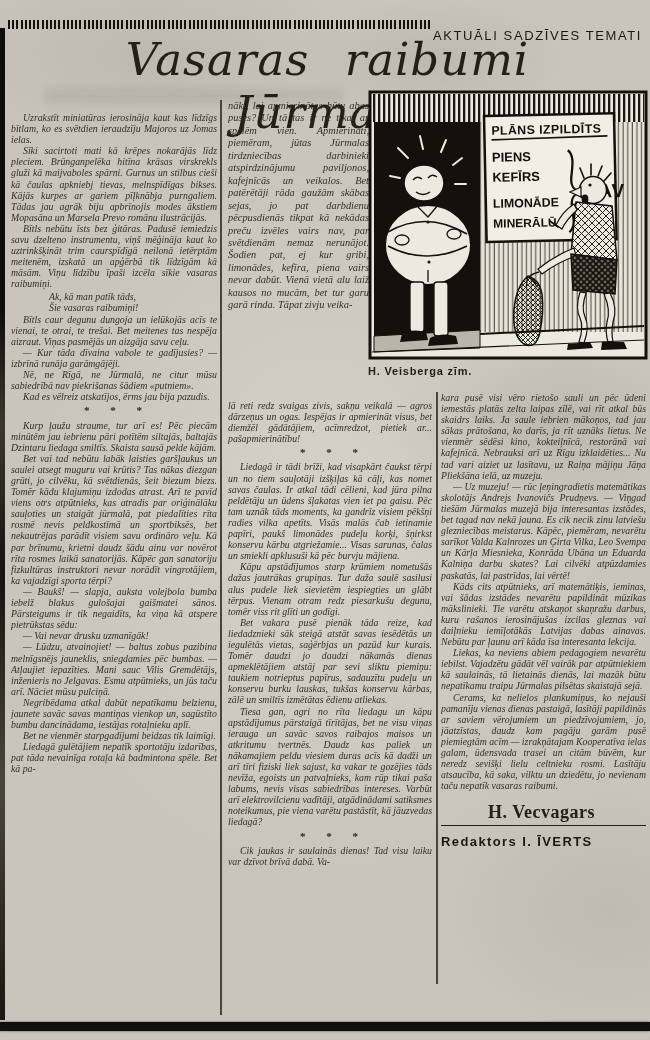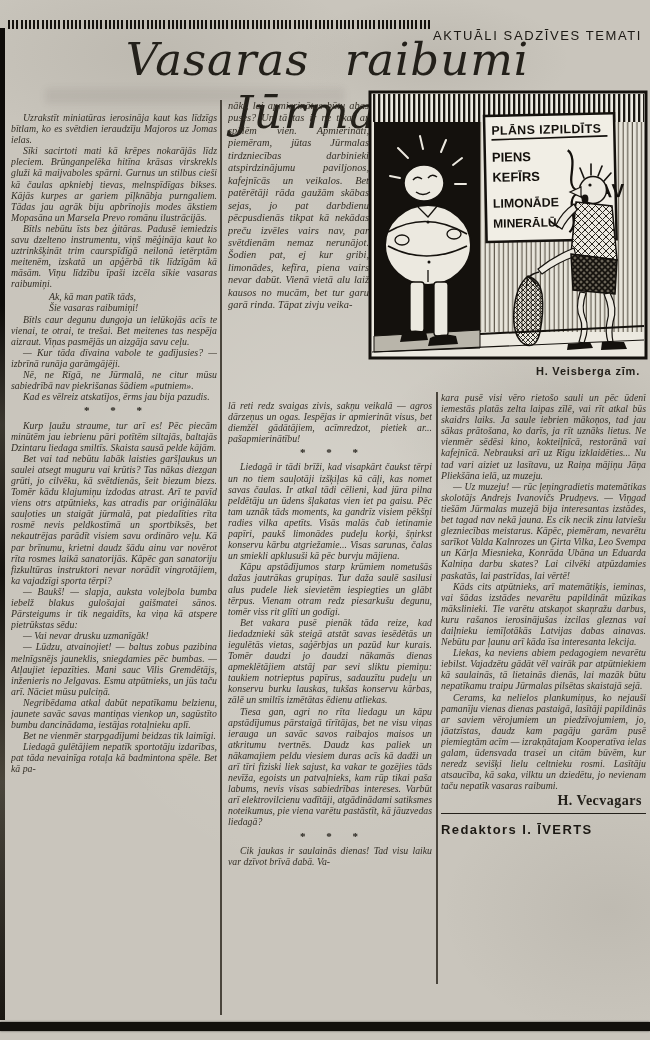--- a/index.html
+++ b/index.html
@@ -35,29 +35,29 @@
     color:#332e25;hyphens:none;}
   .col1{left:11px;top:112px;width:206px;height:918px;font-size:9.8px;line-height:11.1px;}
   .col2n{left:228px;top:100px;width:141px;height:298px;font-size:10.4px;line-height:12.45px;}
   .col2w{left:228px;top:400px;width:204px;height:618px;font-size:9.8px;line-height:11.1px;}
   .col3{left:441px;top:392px;width:205px;height:628px;font-size:9.8px;line-height:11.1px;}
   .col p{margin:0;text-indent:12px;}
   .col p.cont{text-indent:0;}
   .blk-verse{margin:1px 0 1px 38px;text-indent:0;}
   .blk-stars{text-align:center;font-style:normal;font-weight:bold;font-size:11px;
     word-spacing:14px;letter-spacing:2px;margin:3px 0;color:#23201a;}
-  .blk-sig{font-style:normal;font-weight:bold;font-size:14px;text-align:right;
-    padding-right:4px;margin-top:4px;letter-spacing:.5px;text-indent:0;color:#23201a;}
+  .blk-sig{font-style:normal;font-weight:bold;font-size:18px;text-align:center;
+    padding-right:4px;margin-top:16px;letter-spacing:.5px;text-indent:0;color:#23201a;}
   .blk-rule{border-top:1.6px solid #23201a;margin:7px 0 10px;}
   .blk-editor{font-family:"Liberation Sans",sans-serif;font-style:normal;font-weight:bold;
     font-size:13px;letter-spacing:1.4px;text-align:left;margin-top:3px;color:#1c1914;}
 
   .cartoon{position:absolute;left:368px;top:90px;width:280px;margin:0;}
   .cartoon svg{display:block;}
-  .cartoon figcaption{margin-top:3px;padding-right:8px;text-align:right;
+  .cartoon figcaption{margin-top:3px;padding-right:8px;
     font-family:"Liberation Sans",sans-serif;font-weight:bold;font-size:11px;
     letter-spacing:.8px;color:#23201a;}
   .sign-text{font-family:"Liberation Sans",sans-serif;font-weight:bold;fill:#14110d;}
 
   .bottom-bar{position:absolute;left:0;top:1022px;width:650px;height:9px;background:#12100c;
     box-shadow:0 0 2px rgba(0,0,0,.6);}
 </style>
 </head>
 <body>
 

